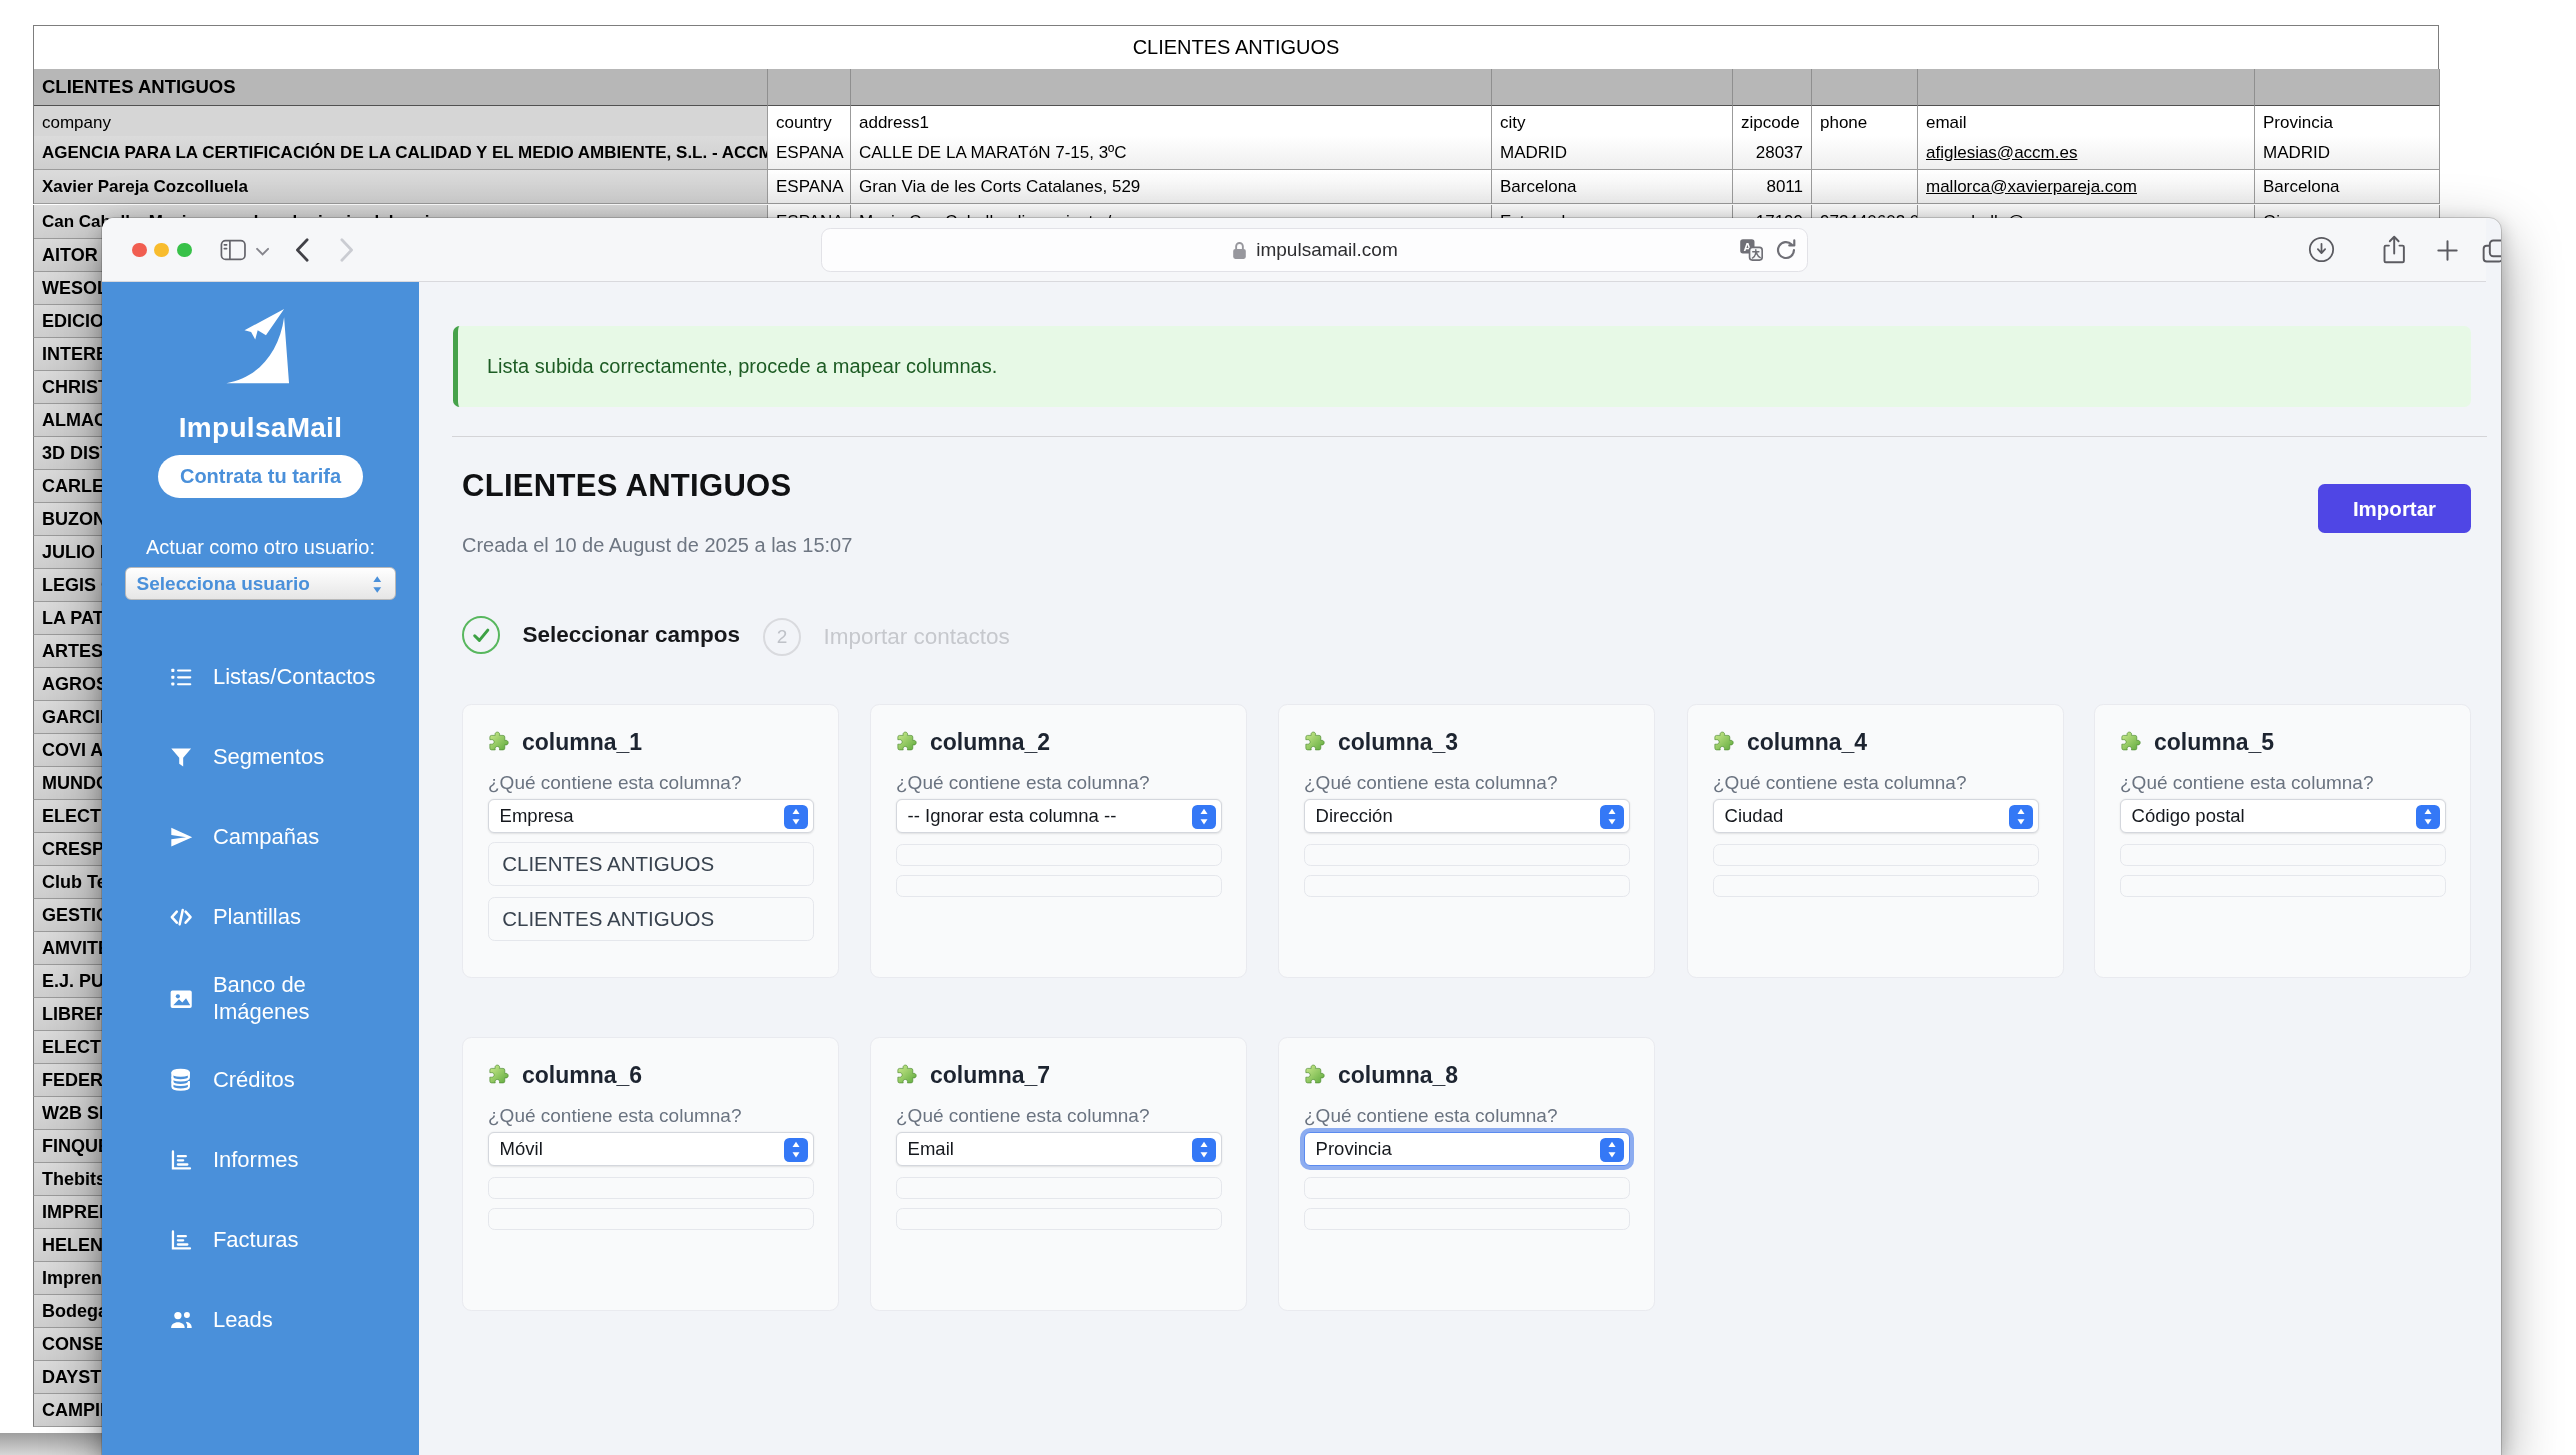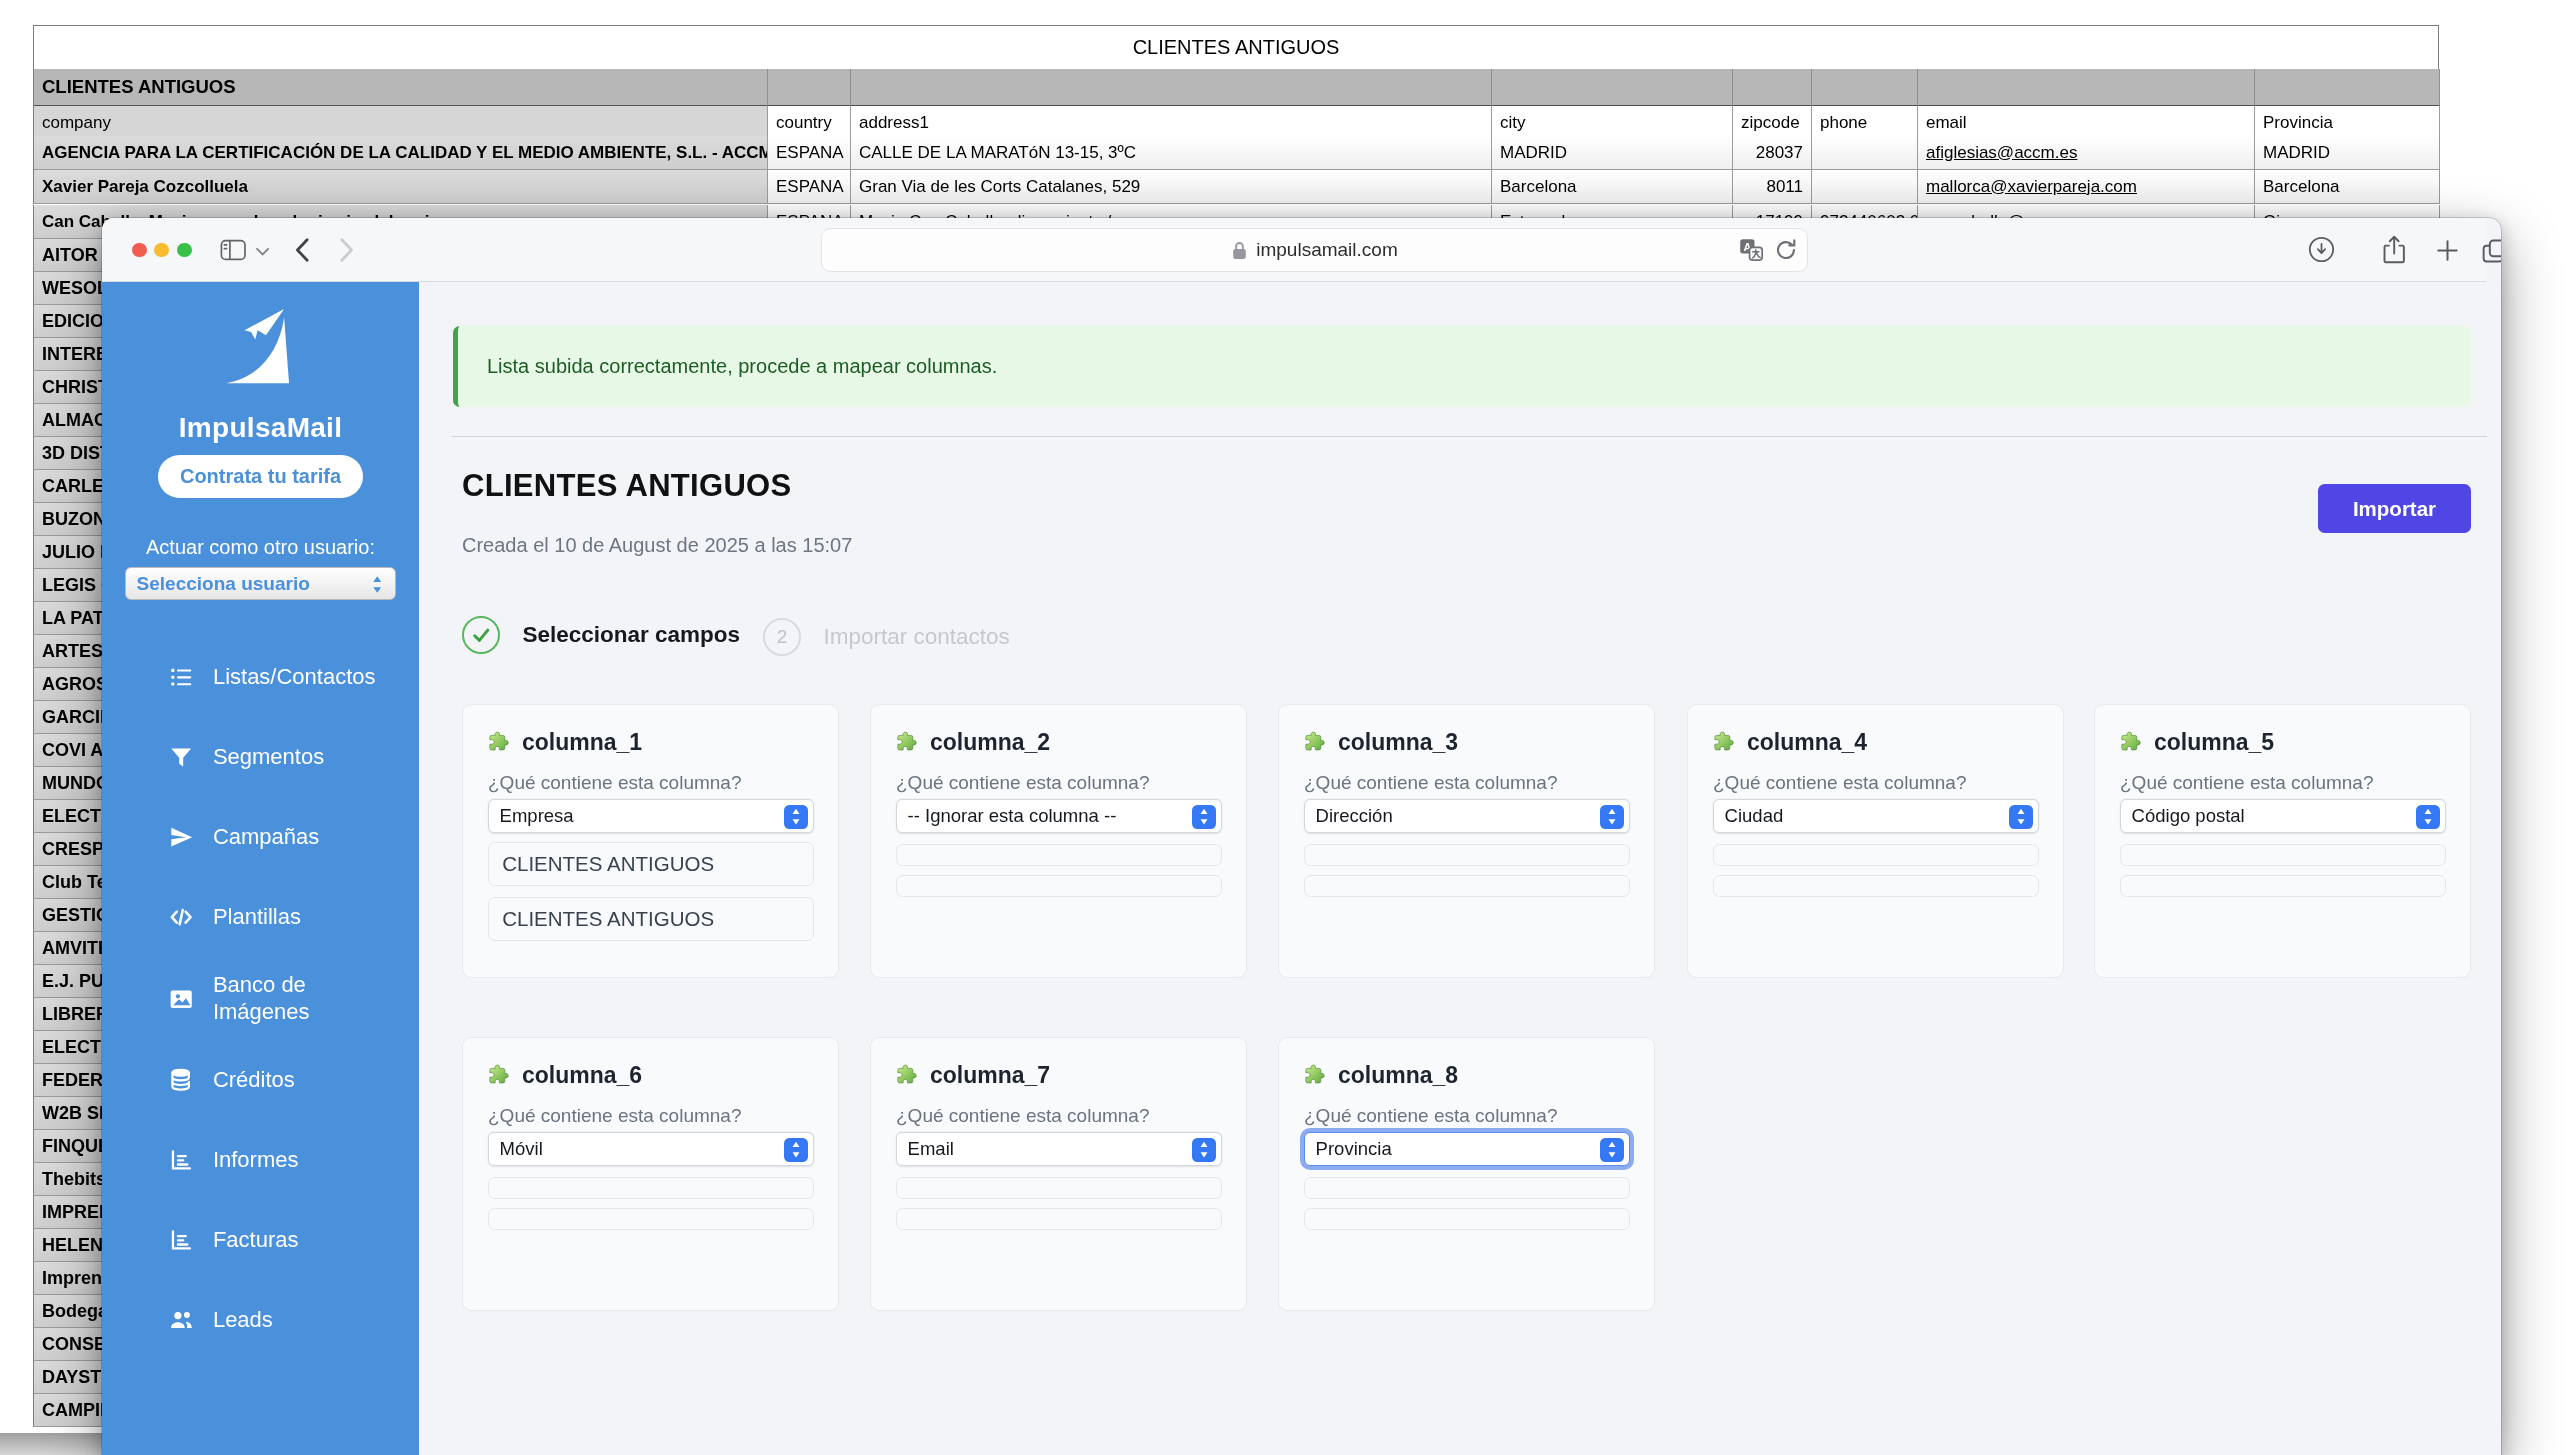--- a/index.html
+++ b/index.html
@@ -131,21 +131,21 @@
         <div class="scell">city</div>
         <div class="scell">zipcode</div>
         <div class="scell">phone</div>
         <div class="scell">email</div>
         <div class="scell">Provincia</div>
       </div>
     <div id="sheet-data-rows">
         <div class="srow" style="top: 136px; height: 34px;">
           <div class="scell c0">AGENCIA PARA LA CERTIFICACIÓN DE LA CALIDAD Y EL MEDIO AMBIENTE, S.L. - ACCM</div>
           <div class="scell">ESPANA</div>
-          <div class="scell">CALLE DE LA MARATóN 13-15, 3ºC</div>
+          <div class="scell">CALLE DE LA MARATóN 7-15, 3ºC</div>
           <div class="scell">MADRID</div>
           <div class="scell num">28037</div>
           <div class="scell"></div>
           <div class="scell link">afiglesias@accm.es</div>
           <div class="scell">MADRID</div>
         </div>
         <div class="srow" style="top: 170px; height: 34px;">
           <div class="scell c0">Xavier Pareja Cozcolluela</div>
           <div class="scell">ESPANA</div>
           <div class="scell">Gran Via de les Corts Catalanes, 529</div>

